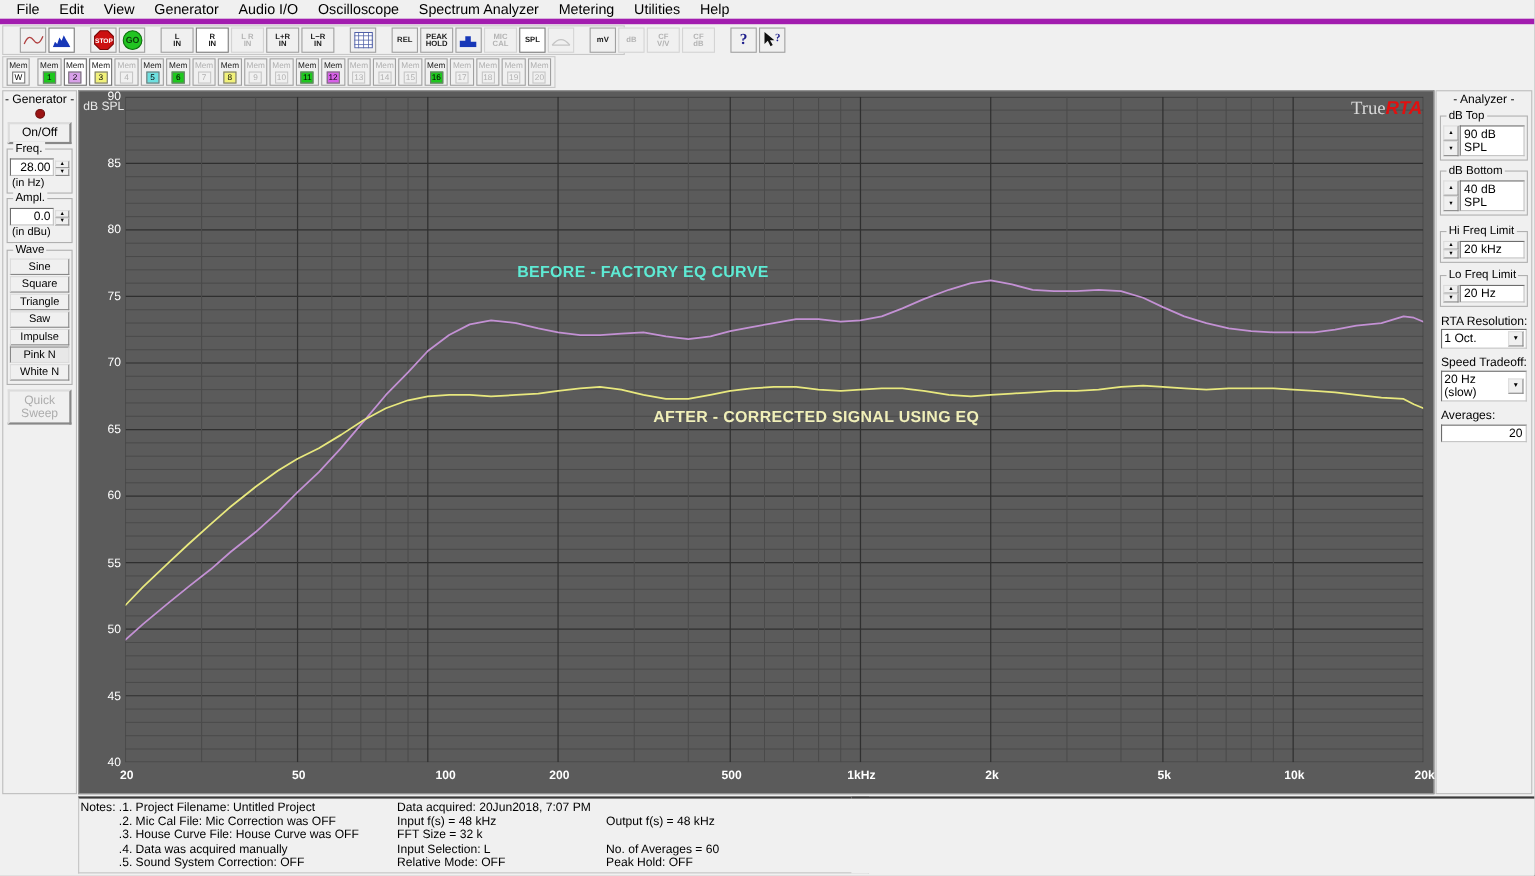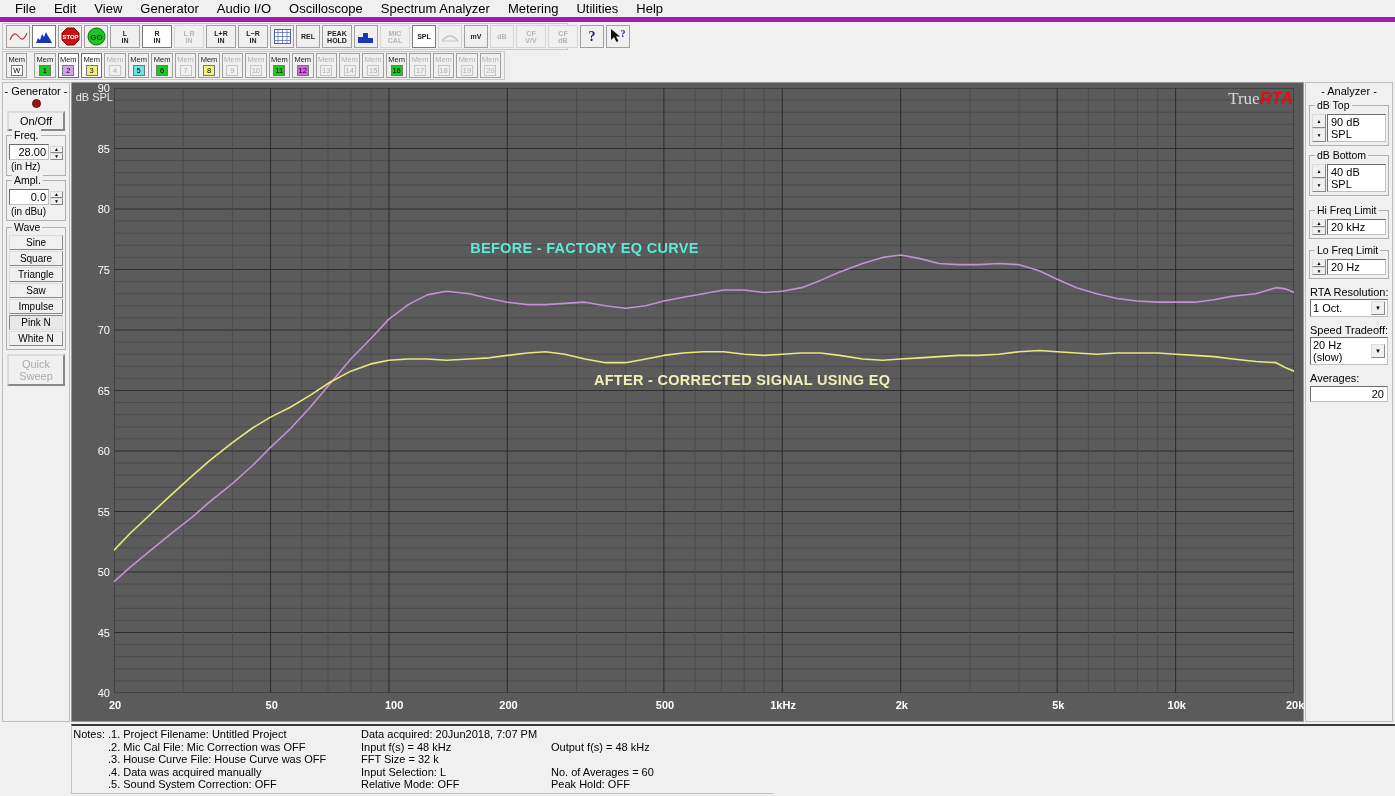--- a/index.html
+++ b/index.html
@@ -25,21 +25,21 @@
     padding: 2px 9px; font-size: 13px; color: #000; cursor: default;
     font-family: "Liberation Sans", sans-serif; white-space: nowrap;
   }
 
   
   #toolbar {
     position: absolute; left: 2px; top: 23px; width: 566px; height: 27px;
     background: #f0f0f0; border: 1px solid #c8c8c8;
     display: flex; align-items: center; padding: 1px 2px;
   }
-  .tb-group { display: flex; align-items: center; }
+  .tb-group { display: flex; align-items: center; padding-left: 12px; }
   .tb-sep { width: 9px; }
   .tbtn {
     width: 24px; height: 23px; margin: 0 1px;
     background: #f0f0f0; border: 1px solid #a0a0a0;
     display: flex; flex-direction: column; align-items: center; justify-content: center;
     font-size: 7px; line-height: 7px; font-weight: bold; cursor: default;
     color: #202020; position: relative; overflow: hidden;
     font-family: "Liberation Sans", sans-serif;
   }
   .tbtn.wide { width: 30px; }
@@ -492,21 +492,21 @@
         <div class="ytick" style="left: 4px; top: 301.5px;">65</div>
         <div class="ytick" style="left: 4px; top: 241px;">70</div>
         <div class="ytick" style="left: 4px; top: 180.5px;">75</div>
         <div class="ytick" style="left: 4px; top: 120px;">80</div>
         <div class="ytick" style="left: 4px; top: 59.5px;">85</div>
         <div class="ytick" style="left: 4px; top: -1px;">90</div>
       </div>
     <div id="xticks">
         <div class="xtick" style="top: 616px; left: 37px;">20</div>
         <div class="xtick" style="top: 616px; left: 193.523px;">50</div>
-        <div class="xtick" style="top: 616px; left: 313px;">100</div>
+        <div class="xtick" style="top: 616px; left: 324px;">100</div>
         <div class="xtick" style="top: 616px; left: 427.333px;">200</div>
         <div class="xtick" style="top: 616px; left: 583.856px;">500</div>
         <div class="xtick" style="top: 616px; left: 698.262px;">1kHz</div>
         <div class="xtick" style="top: 616px; left: 823.667px;">2k</div>
         <div class="xtick" style="top: 616px; left: 980.19px;">5k</div>
         <div class="xtick" style="top: 616px; left: 1095.59px;">10k</div>
         <div class="xtick" style="top: 616px; left: 1214px;">20k</div>
       </div>
     <div id="plot">
       <svg id="plotsvg" width="1180" height="605">

